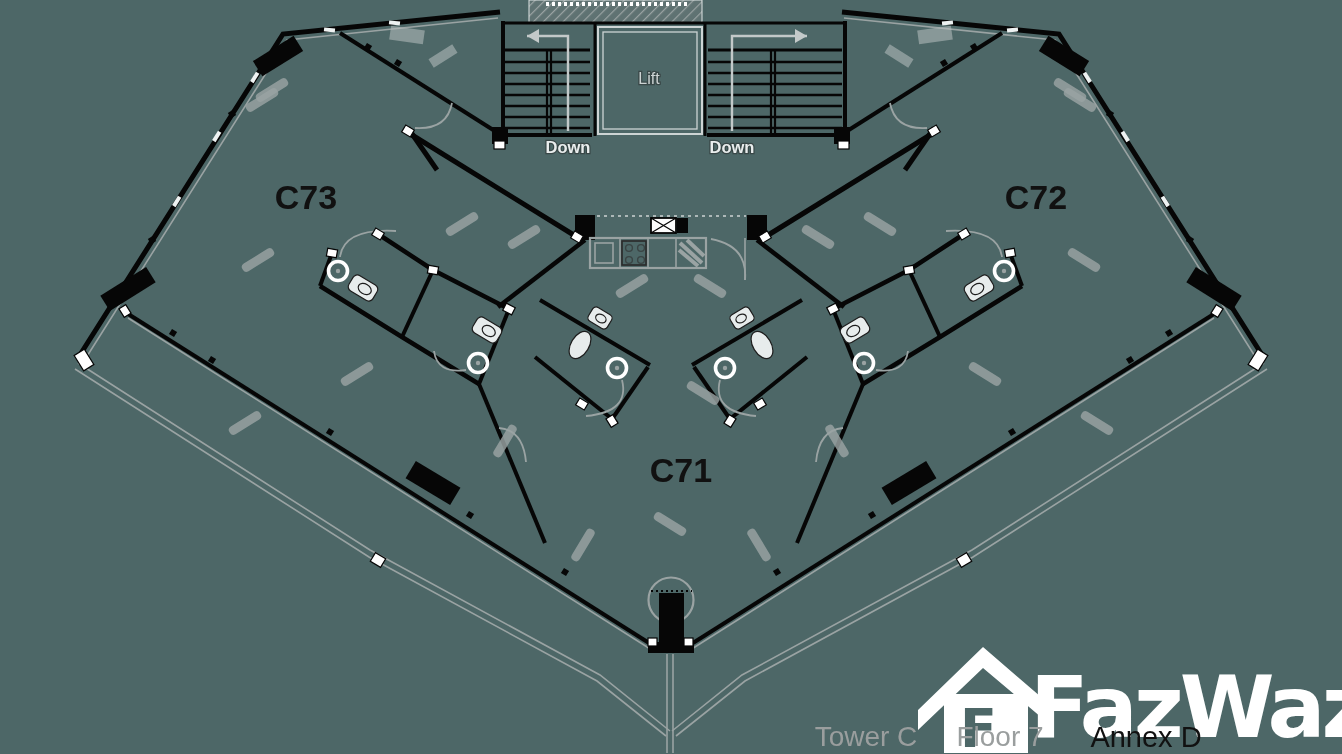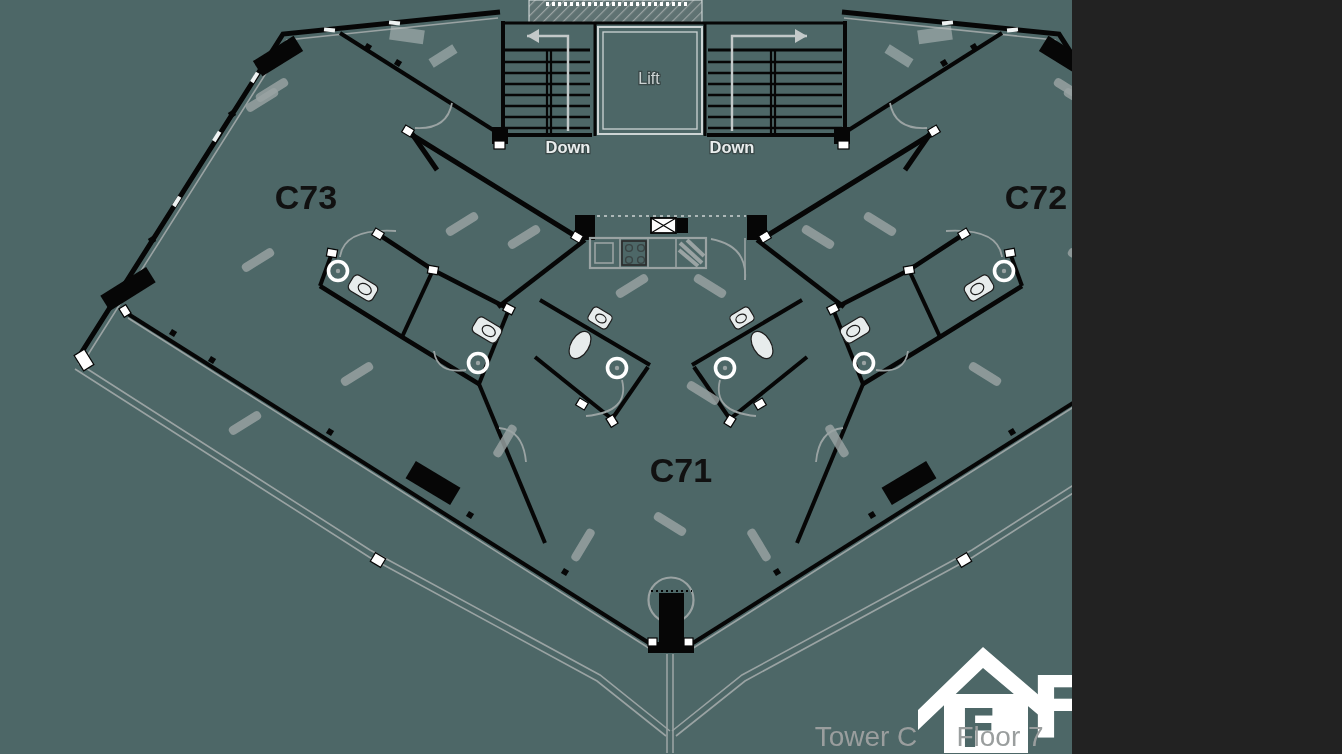--- a/index.html
+++ b/index.html
@@ -1,21 +1,21 @@
 <!DOCTYPE html>
 <html style="--background: #4d6767; --wall: #060606; --line-gray: #9aa3a3; --line-light: #cdd4d4; --caption-gray: #9a9e9e; --label-black: #111111; --watermark-white: #ffffff; --fixture-fill: #e7ecec; --arrow-gray: #c3c9c9;"><head>
 <meta charset="utf-8">
 <style>
   :root{
     --background:#4d6767; --wall:#060606; --line-gray:#9aa3a3; --line-light:#cdd4d4;
     --caption-gray:#9a9e9e; --label-black:#111111; --watermark-white:#ffffff;
     --fixture-fill:#e7ecec; --arrow-gray:#c3c9c9;
   }
   html,body{margin:0;padding:0;background:#222;}
-  .stage{position:relative;width:1072px;height:754px;overflow:hidden;background:var(--background);
+  .stage{position:relative;width:1342px;height:754px;overflow:hidden;background:var(--background);
          font-family:"Liberation Sans",sans-serif;}
   svg{position:absolute;inset:0;display:block;}
   
   .w5{stroke:var(--wall);stroke-width:5;fill:none}
   .w45{stroke:var(--wall);stroke-width:4.5;fill:none}
   .w4{stroke:var(--wall);stroke-width:4;fill:none}
   .w3{stroke:var(--wall);stroke-width:3;fill:none}
   .w2{stroke:var(--wall);stroke-width:2.2;fill:none}
   .blk{fill:var(--wall);stroke:none}
   .gry{stroke:var(--line-gray);stroke-width:1.6;fill:none}

